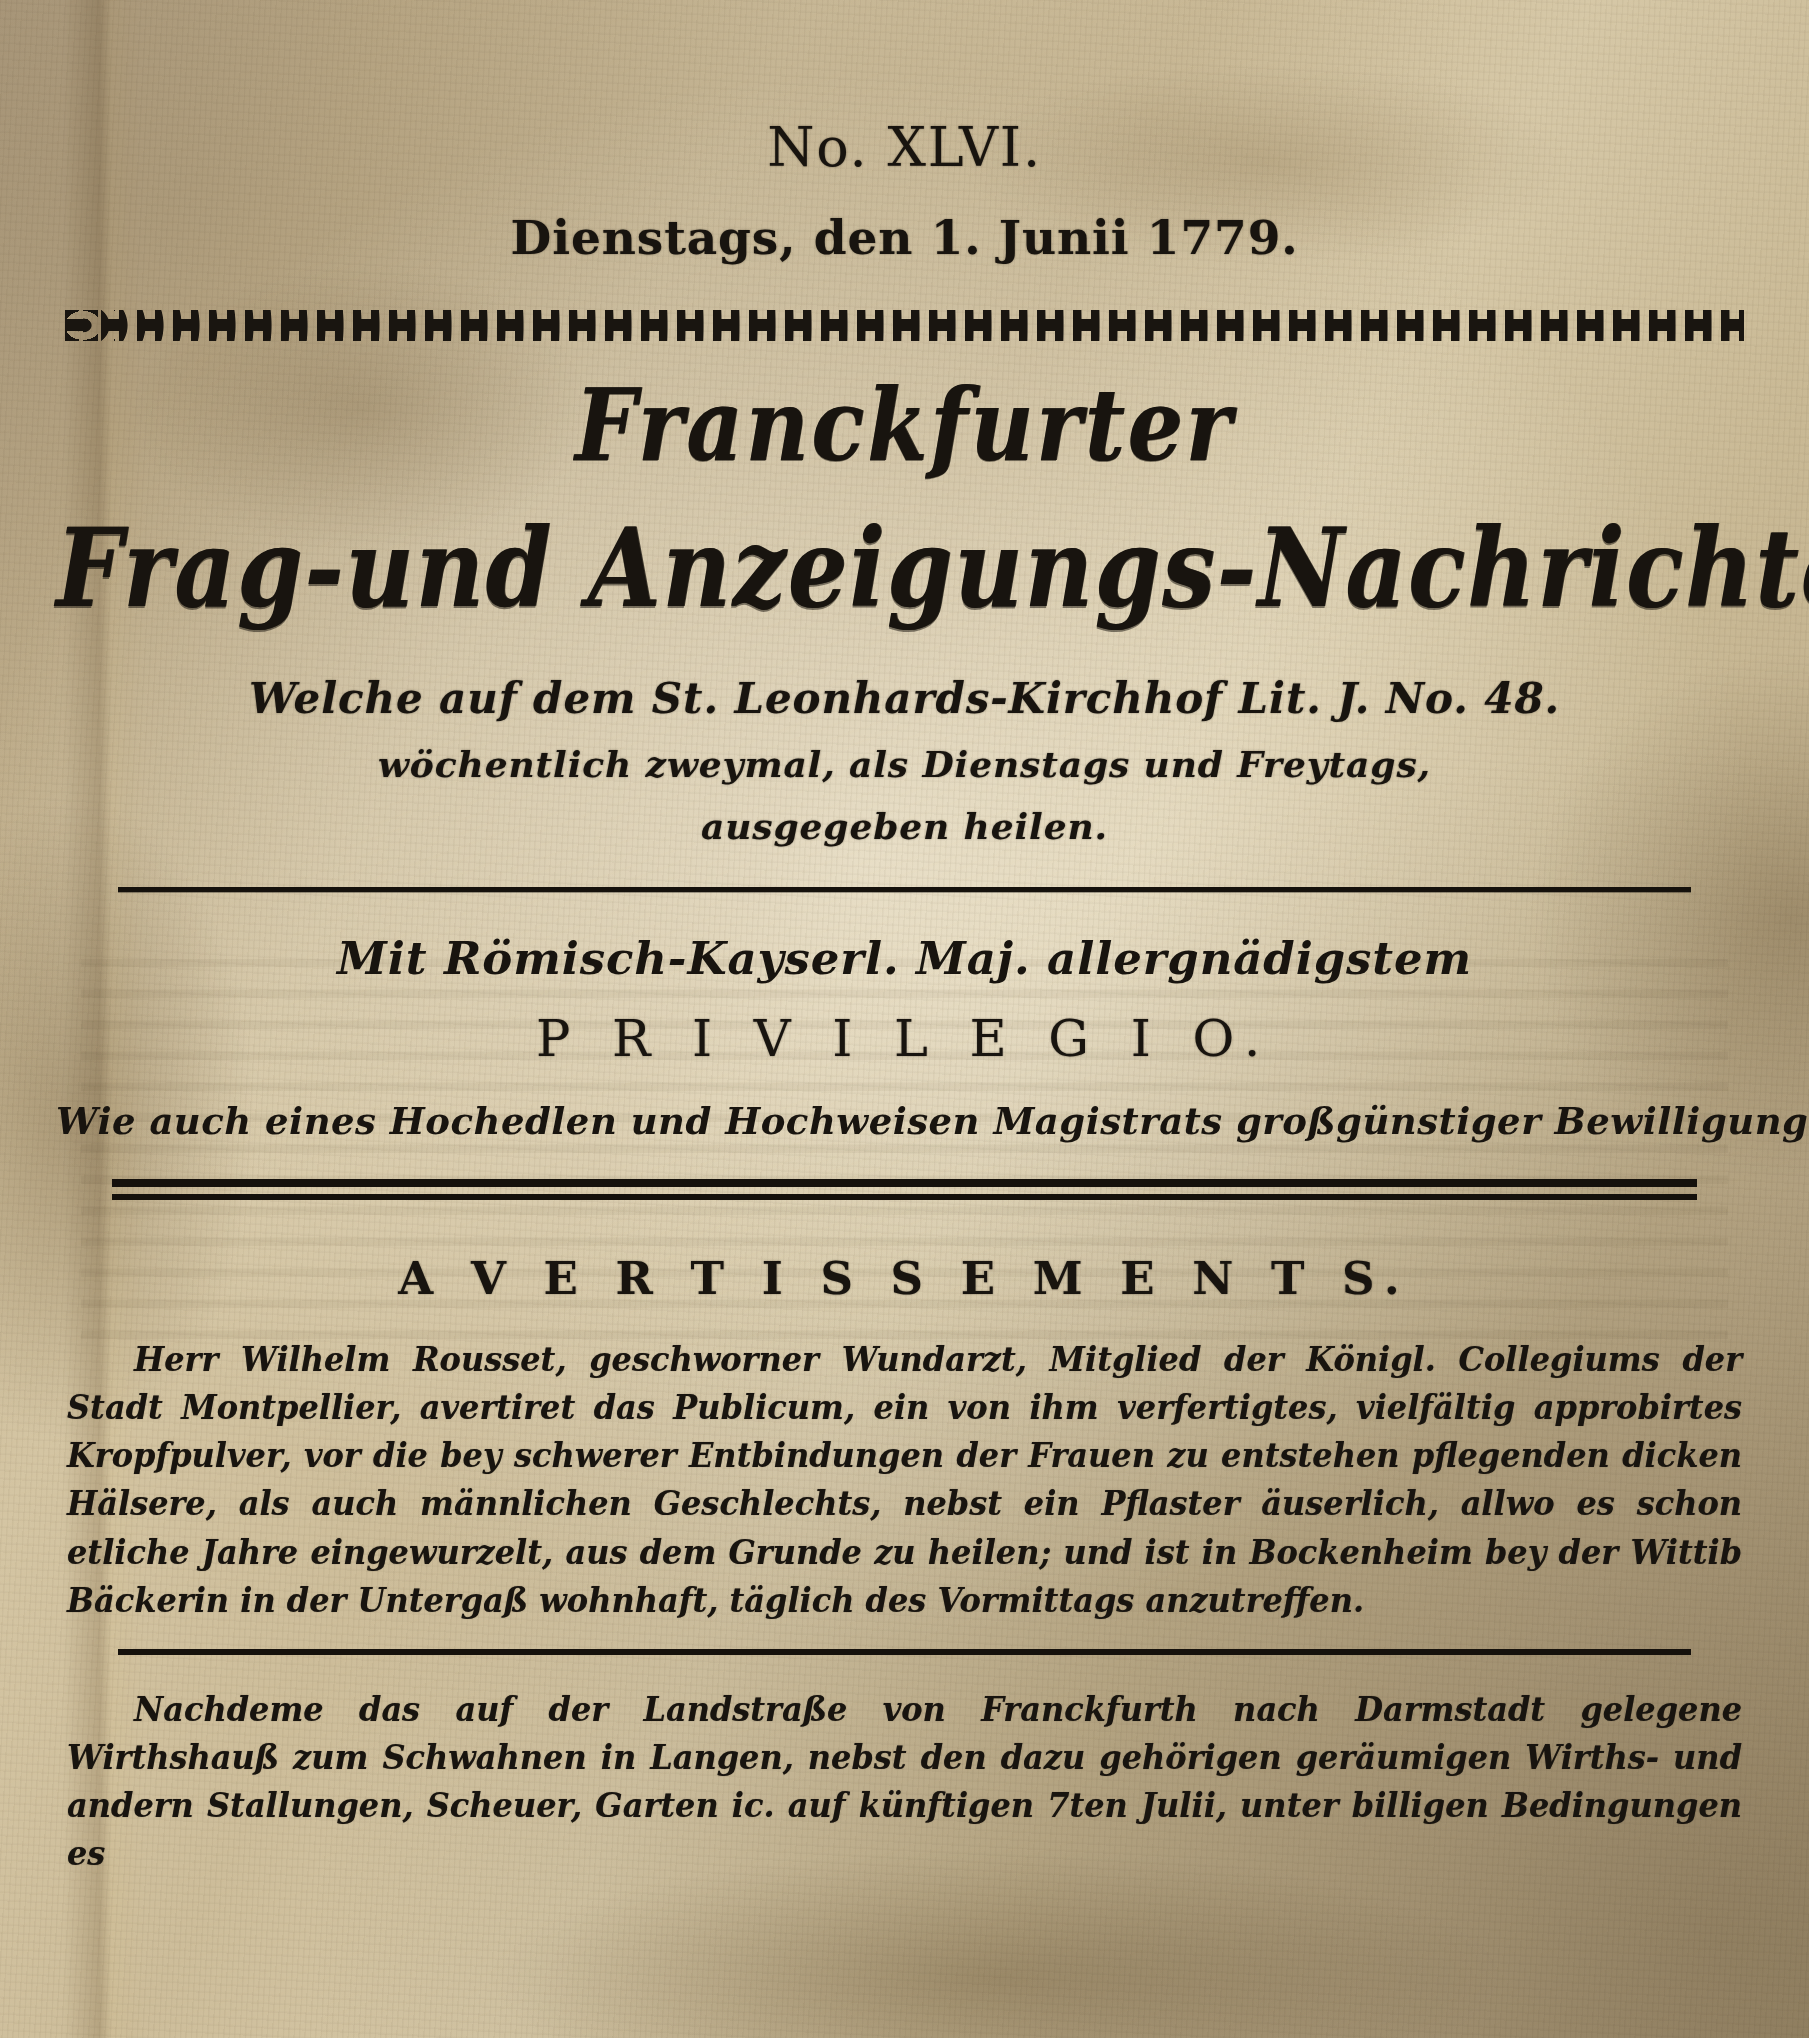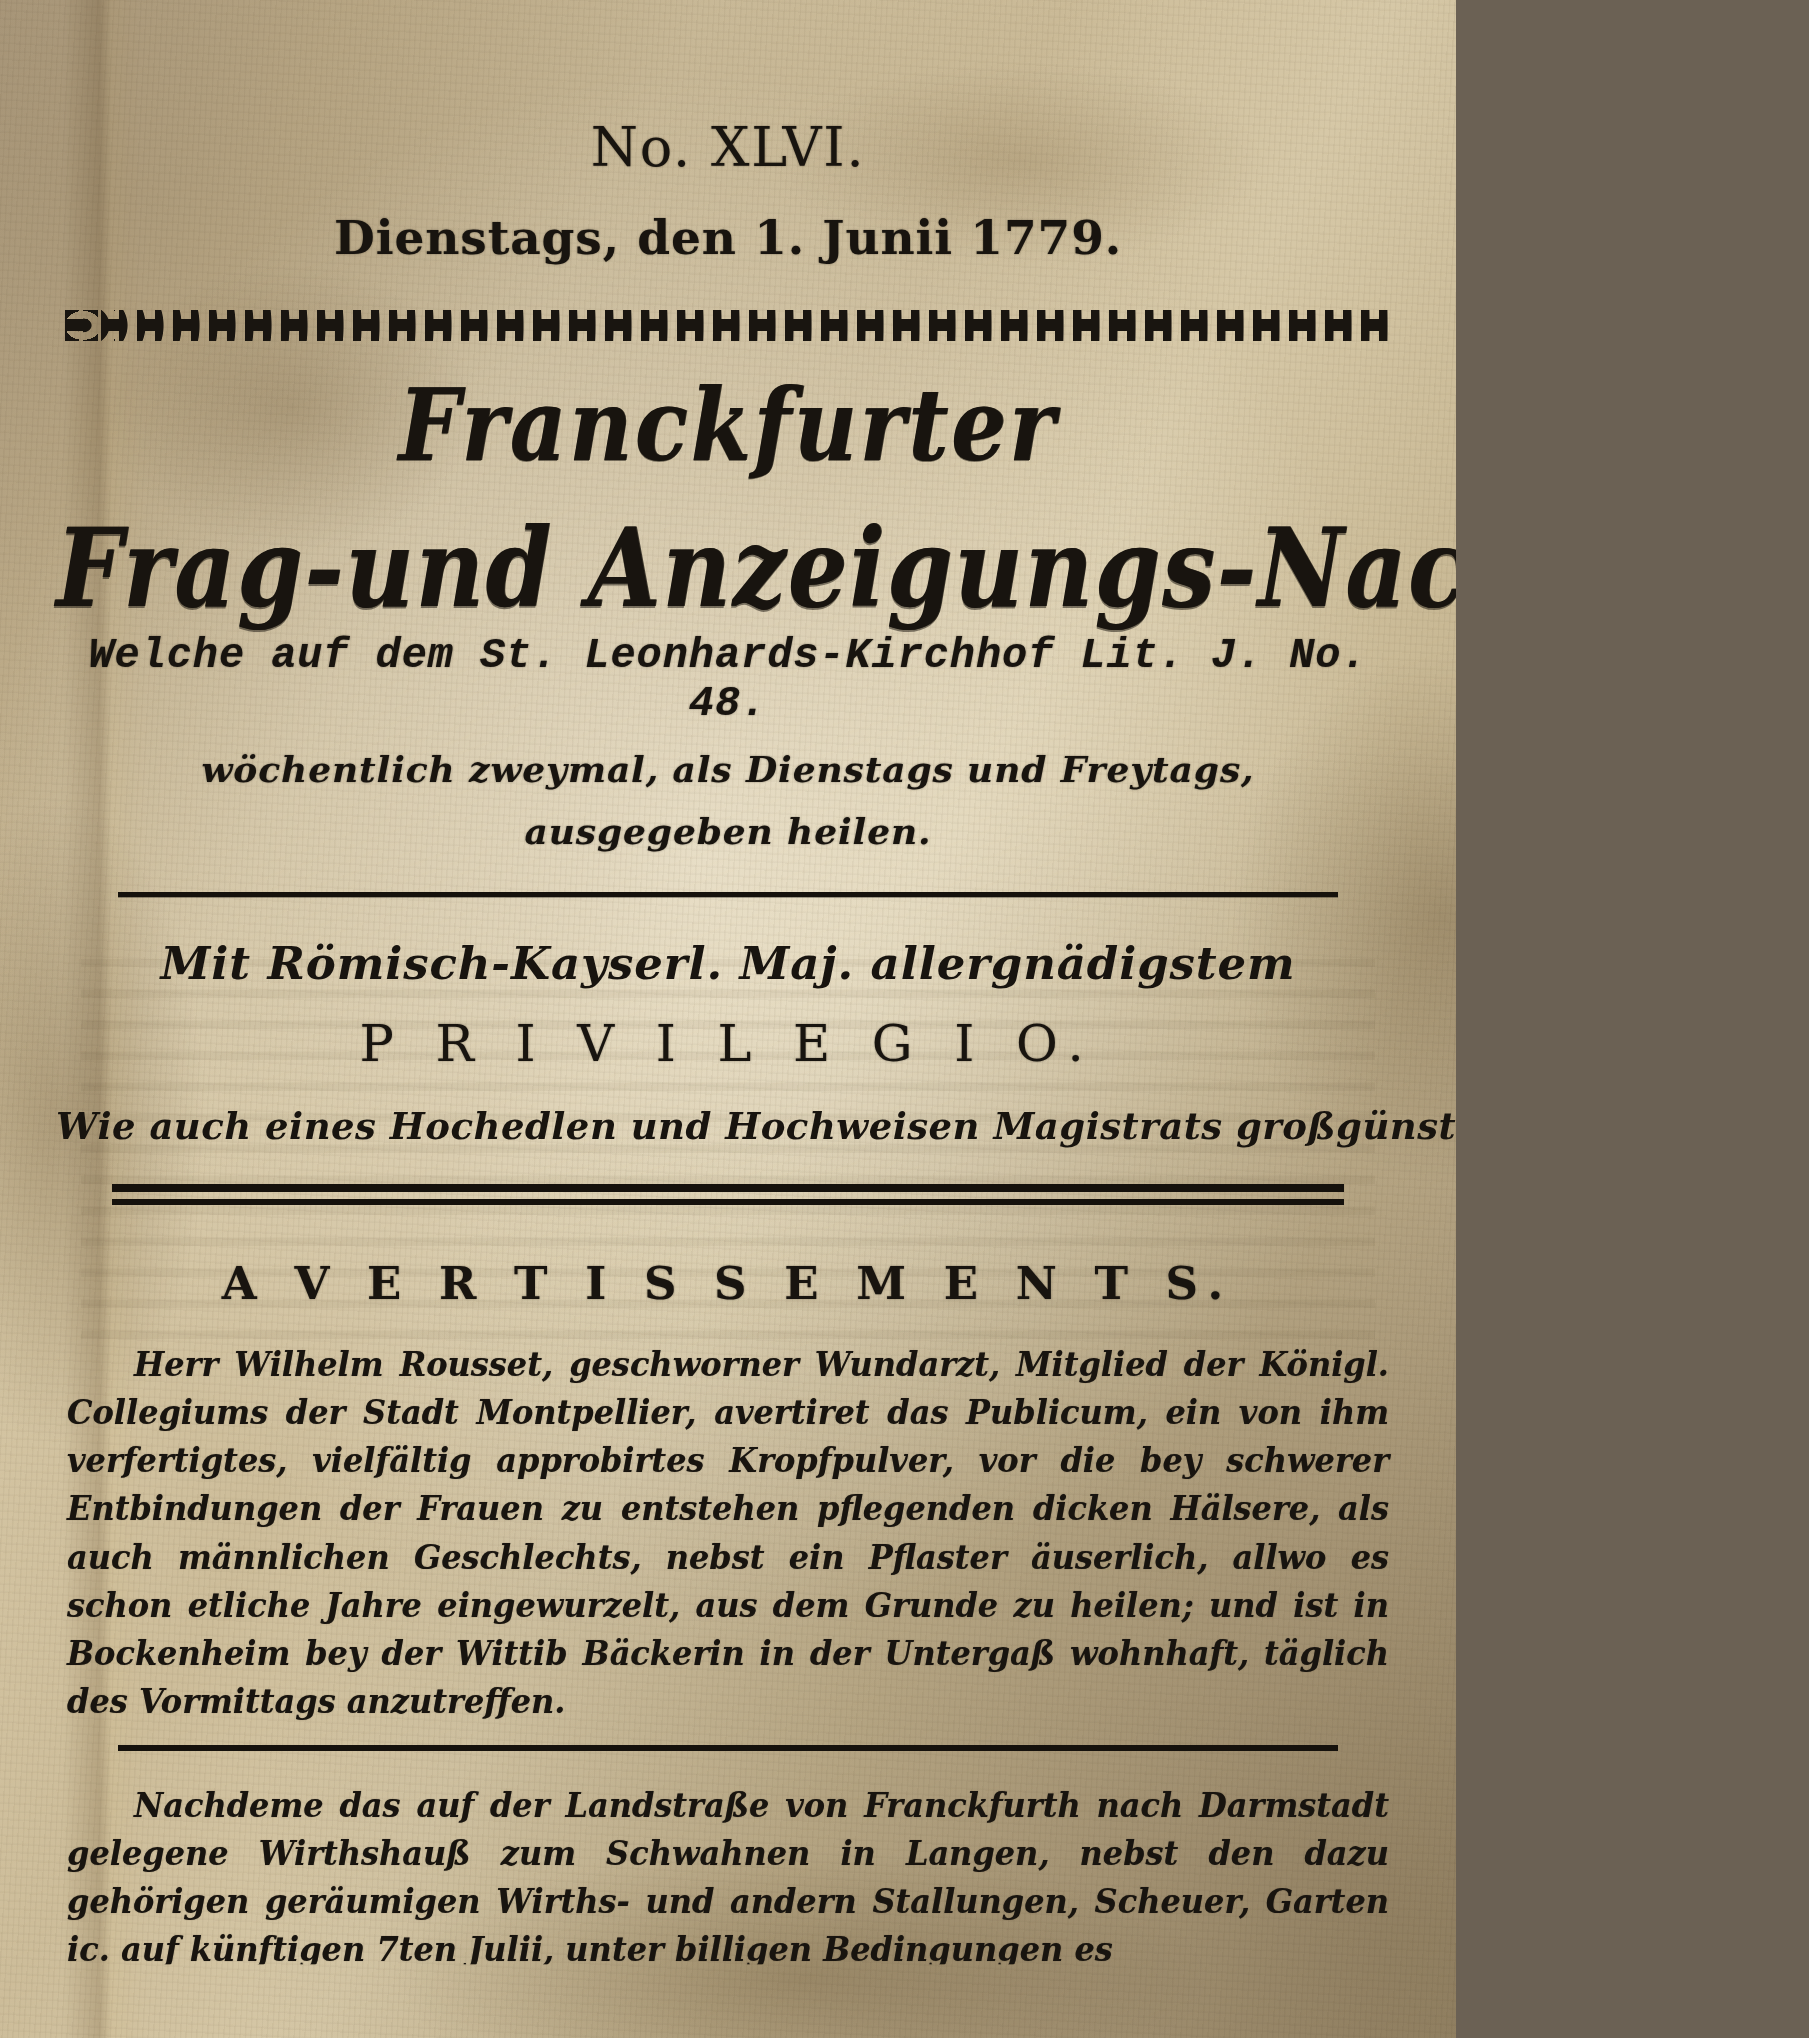--- a/index.html
+++ b/index.html
@@ -10,21 +10,21 @@
   body {
     width: 1809px;
     height: 2039px;
     overflow: hidden;
     font-family: "DejaVu Serif", serif;
   }
 
   
   .page {
     position: relative;
-    width: 1456px;
+    width: 1809px;
     height: 2039px;
     overflow: hidden;
     background:
       radial-gradient(ellipse 70% 55% at 48% 42%, rgba(255,250,235,0.55) 0%, rgba(255,250,235,0.0) 70%),
       radial-gradient(ellipse 120% 80% at 10% 10%, rgba(120,100,70,0.30) 0%, rgba(120,100,70,0.0) 60%),
       radial-gradient(ellipse 120% 90% at 95% 95%, rgba(95,78,52,0.40) 0%, rgba(95,78,52,0.0) 65%),
       linear-gradient(118deg, #b5a487 0%, #c8b794 14%, #d4c5a3 28%, #cdbd9a 42%, #d6c8a7 55%, #c9b995 70%, #bfae8c 84%, #ab9a79 100%);
   }
   
   .grain {
@@ -146,23 +146,23 @@
     letter-spacing: 1.8px;
     margin-top: 38px;
     transform: scaleY(1.16);
     transform-origin: center bottom;
     white-space: nowrap;
     text-shadow: 0.9px 0 0 rgba(20,16,10,.8), 0 0.9px 0 rgba(20,16,10,.5);
   }
   .sub-1 {
     text-align: center;
     font-size: 42px;
-    letter-spacing: 0.9px;
-    text-shadow: 0 0 1.8px rgba(25,20,12,.5);
-    font-family: Liberation Mono, monospace;
+    margin-top: 42px;
+    letter-spacing: 0.9px;
+    text-shadow: 0 0 1.8px rgba(25,20,12,.5);
   }
   .sub-2 {
     text-align: center;
     font-size: 36px;
     margin-top: 20px;
     letter-spacing: 0.9px;
     text-shadow: 0 0 1.8px rgba(25,20,12,.5);
   }
   .sub-3 {
     text-align: center;

